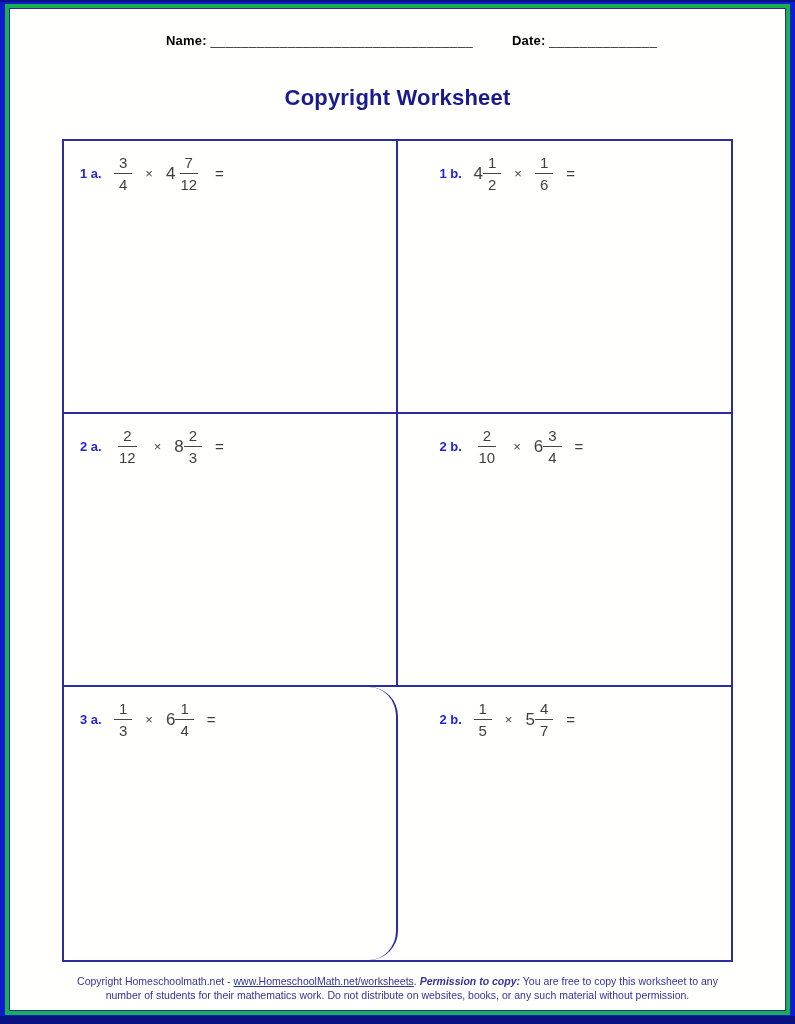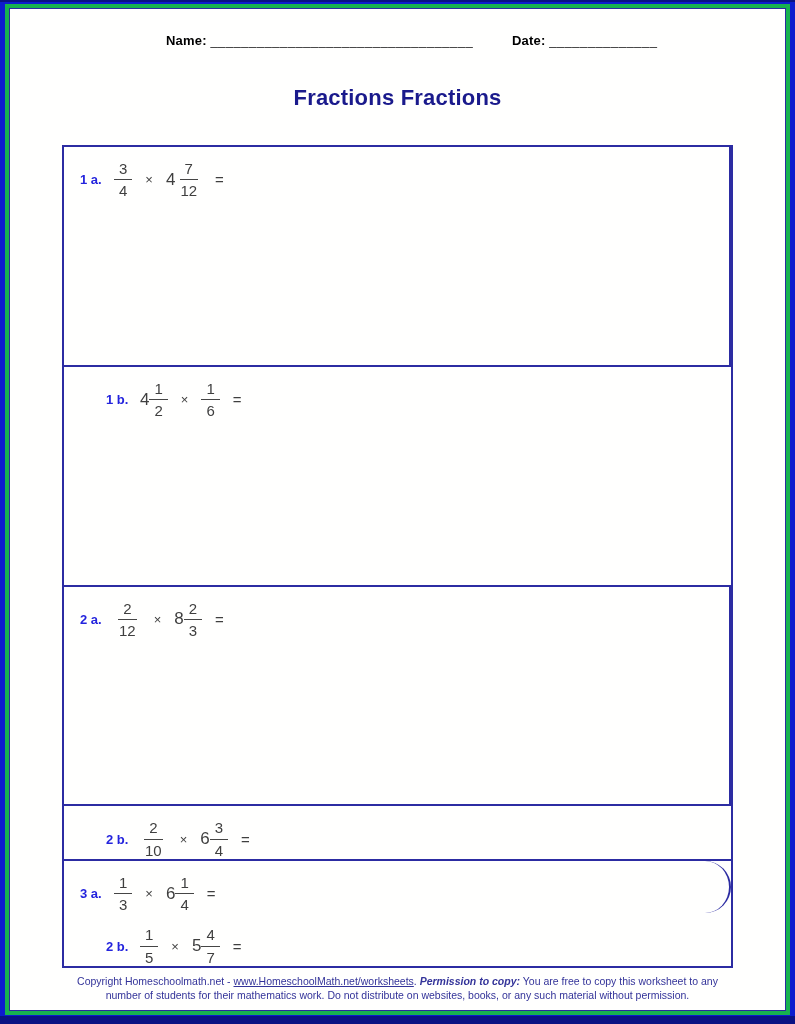--- a/index.html
+++ b/index.html
@@ -53,25 +53,24 @@
     color: #1a1a8c;
     letter-spacing: 0.2px;
   }
 
   
   .grid {
     position: absolute;
     left: 52px; top: 130px;
     width: 671px; height: 823px;
     display: grid;
-    grid-template-columns: 1fr;
+    grid-template-columns: 1fr 1fr;
     grid-template-rows: 1fr 1fr 1fr;
     border: 2px solid #2c2ca2;
     box-sizing: border-box;
-    margin-top: 6px;
   }
   .cell {
     border-right: 2px solid #2c2ca2;
     border-bottom: 2px solid #2c2ca2;
     padding: 13px 0 0 16px;
     box-sizing: border-box;
   }
   .cell:nth-child(2n) { border-right: none; padding-left: 42px; }
   .cell:nth-child(5), .cell:nth-child(6) { border-bottom: none; border-radius: 29px; }
 
@@ -113,21 +112,21 @@
 
     <div class="name-block">
       <span class="field-label">Name:</span>
       <span class="blank-line">__________________________________</span>
     </div>
     <div class="date-block">
       <span class="field-label">Date:</span>
       <span class="blank-line">______________</span>
     </div>
 
-    <div class="title">Fractions Fractions</div>
+    <div class="title">Copyright Worksheet</div>
 
     <div class="grid">
 
       <div class="cell">
         <div class="problem-row">
           <span class="p-label">1 a.</span>
           <span class="expr">
             <span class="operand">
               <span class="whole"></span>
               <span class="frac">

